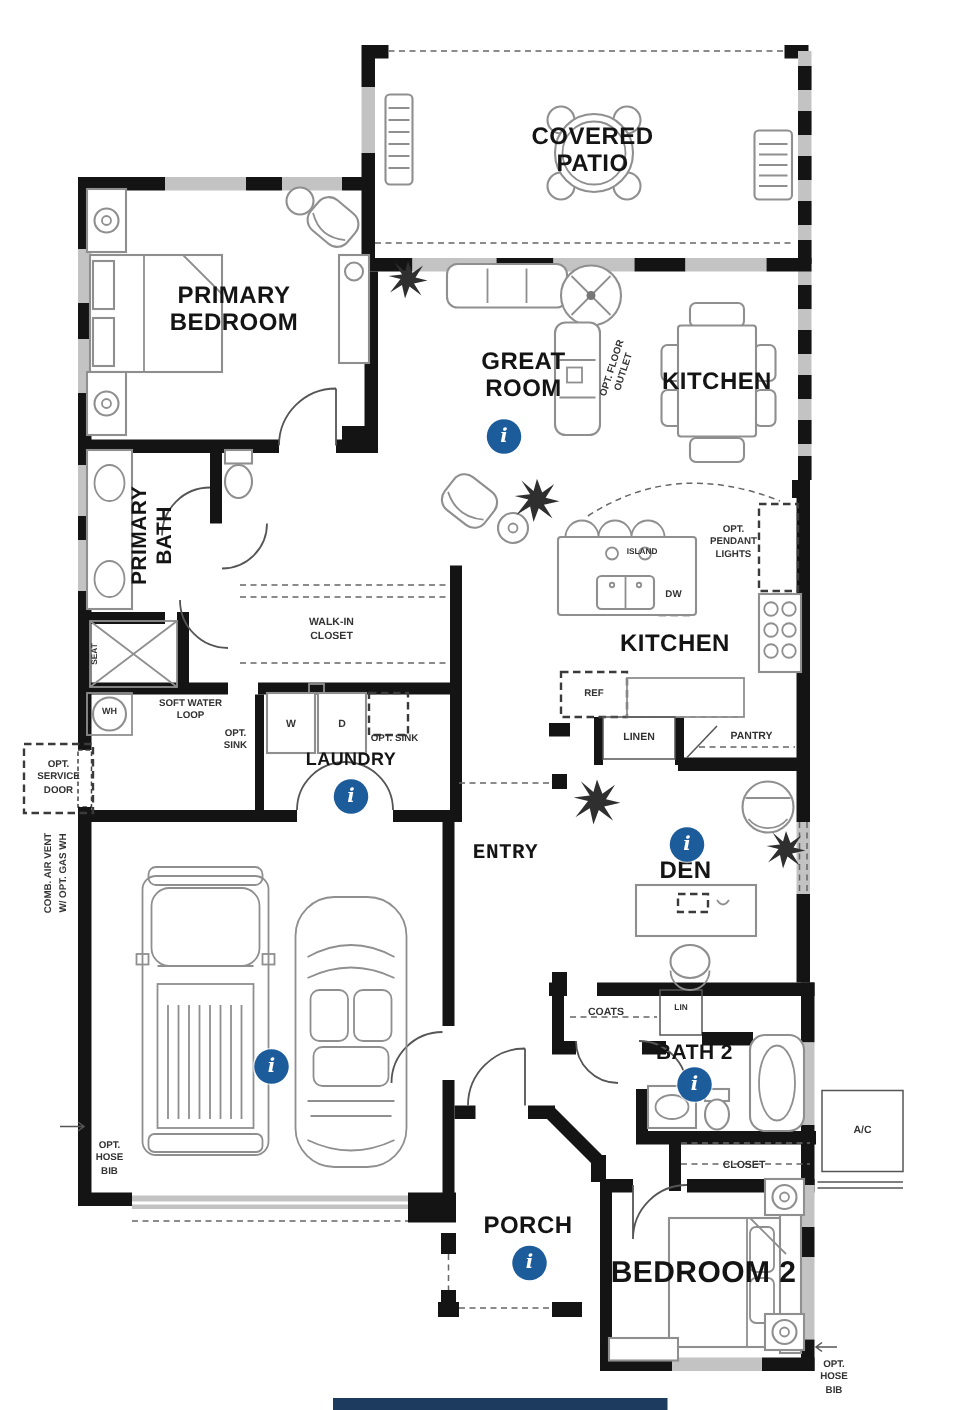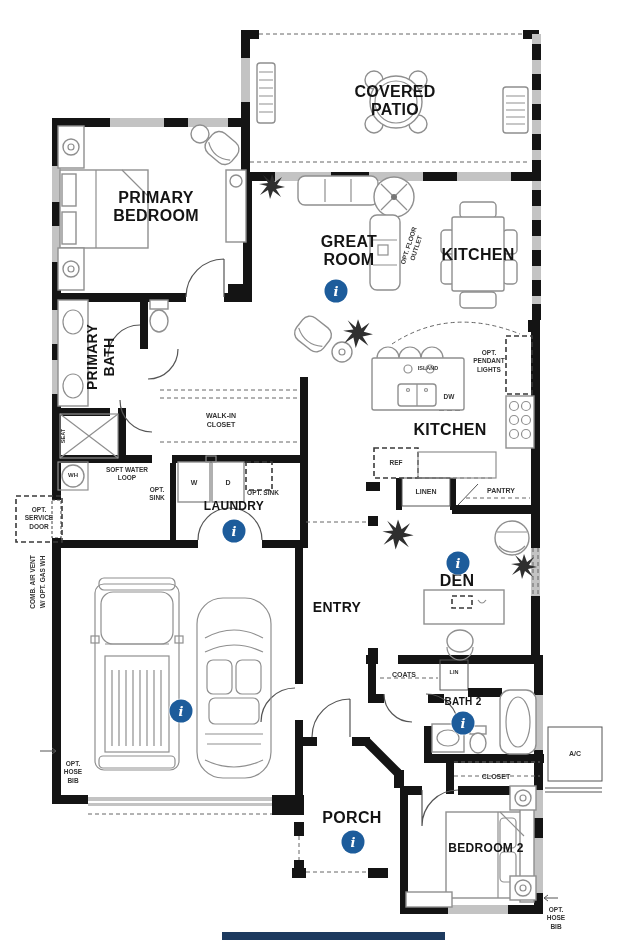--- a/index.html
+++ b/index.html
@@ -389,25 +389,25 @@
 BEDROOM</div>
 <div class="lbl room" style="left:333px;top:251px;margin-left:16px;">GREAT
 ROOM</div>
 <div class="lbl room" style="left:478px;top:255px;">KITCHEN</div>
 <div class="lbl room" style="left:450px;top:430px;">KITCHEN</div>
 <div class="lbl room-md rotl" style="position:absolute;left:101px;top:357px;white-space:pre-line;text-align:center;color:#141414;font-weight:700;line-height:1.2;z-index:3;">PRIMARY
 BATH</div>
 <div class="lbl micro" style="left:221px;top:420px;font-size:7px;">WALK-IN
 CLOSET</div>
 <div class="lbl room" style="left:234px;top:507px;font-size:12px;">LAUNDRY</div>
-<div class="lbl room" style="left:337px;top:608px;font-size:14px;">ENTRY</div>
+<div class="lbl room" style="left:337px;top:570px;font-size:14px;font-family:Liberation Mono, monospace;">ENTRY</div>
 <div class="lbl room" style="left:457px;top:581px;">DEN</div>
-<div class="lbl room" style="left:463px;top:702px;font-size:10px;">BATH 2</div>
+<div class="lbl room" style="left:463px;top:702px;font-size:14px;">BATH 2</div>
 <div class="lbl room" style="left:352px;top:818px;">PORCH</div>
-<div class="lbl room" style="left:486px;top:849px;font-size:12px;">BEDROOM 2</div>
+<div class="lbl room" style="left:469px;top:849px;font-size:20px;">BEDROOM 2</div>
 
 <div class="lbl micro" style="left:428px;top:369px;font-size:5.5px;">ISLAND</div>
 <div class="lbl micro" style="left:449px;top:397px;">DW</div>
 <div class="lbl micro" style="left:396px;top:463px;">REF</div>
 <div class="lbl micro" style="left:426px;top:492px;font-size:7px;">LINEN</div>
 <div class="lbl micro" style="left:501px;top:491px;font-size:7px;">PANTRY</div>
 <div class="lbl micro" style="left:454px;top:673px;font-size:5.5px;">LIN</div>
 <div class="lbl micro" style="left:404px;top:675px;font-size:7px;">COATS</div>
 <div class="lbl micro" style="left:496px;top:777px;font-size:7px;">CLOSET</div>
 <div class="lbl micro rotl" style="position:absolute;left:64px;top:436px;font-size:5.5px;color:#333;font-weight:600;z-index:3;">SEAT</div>

